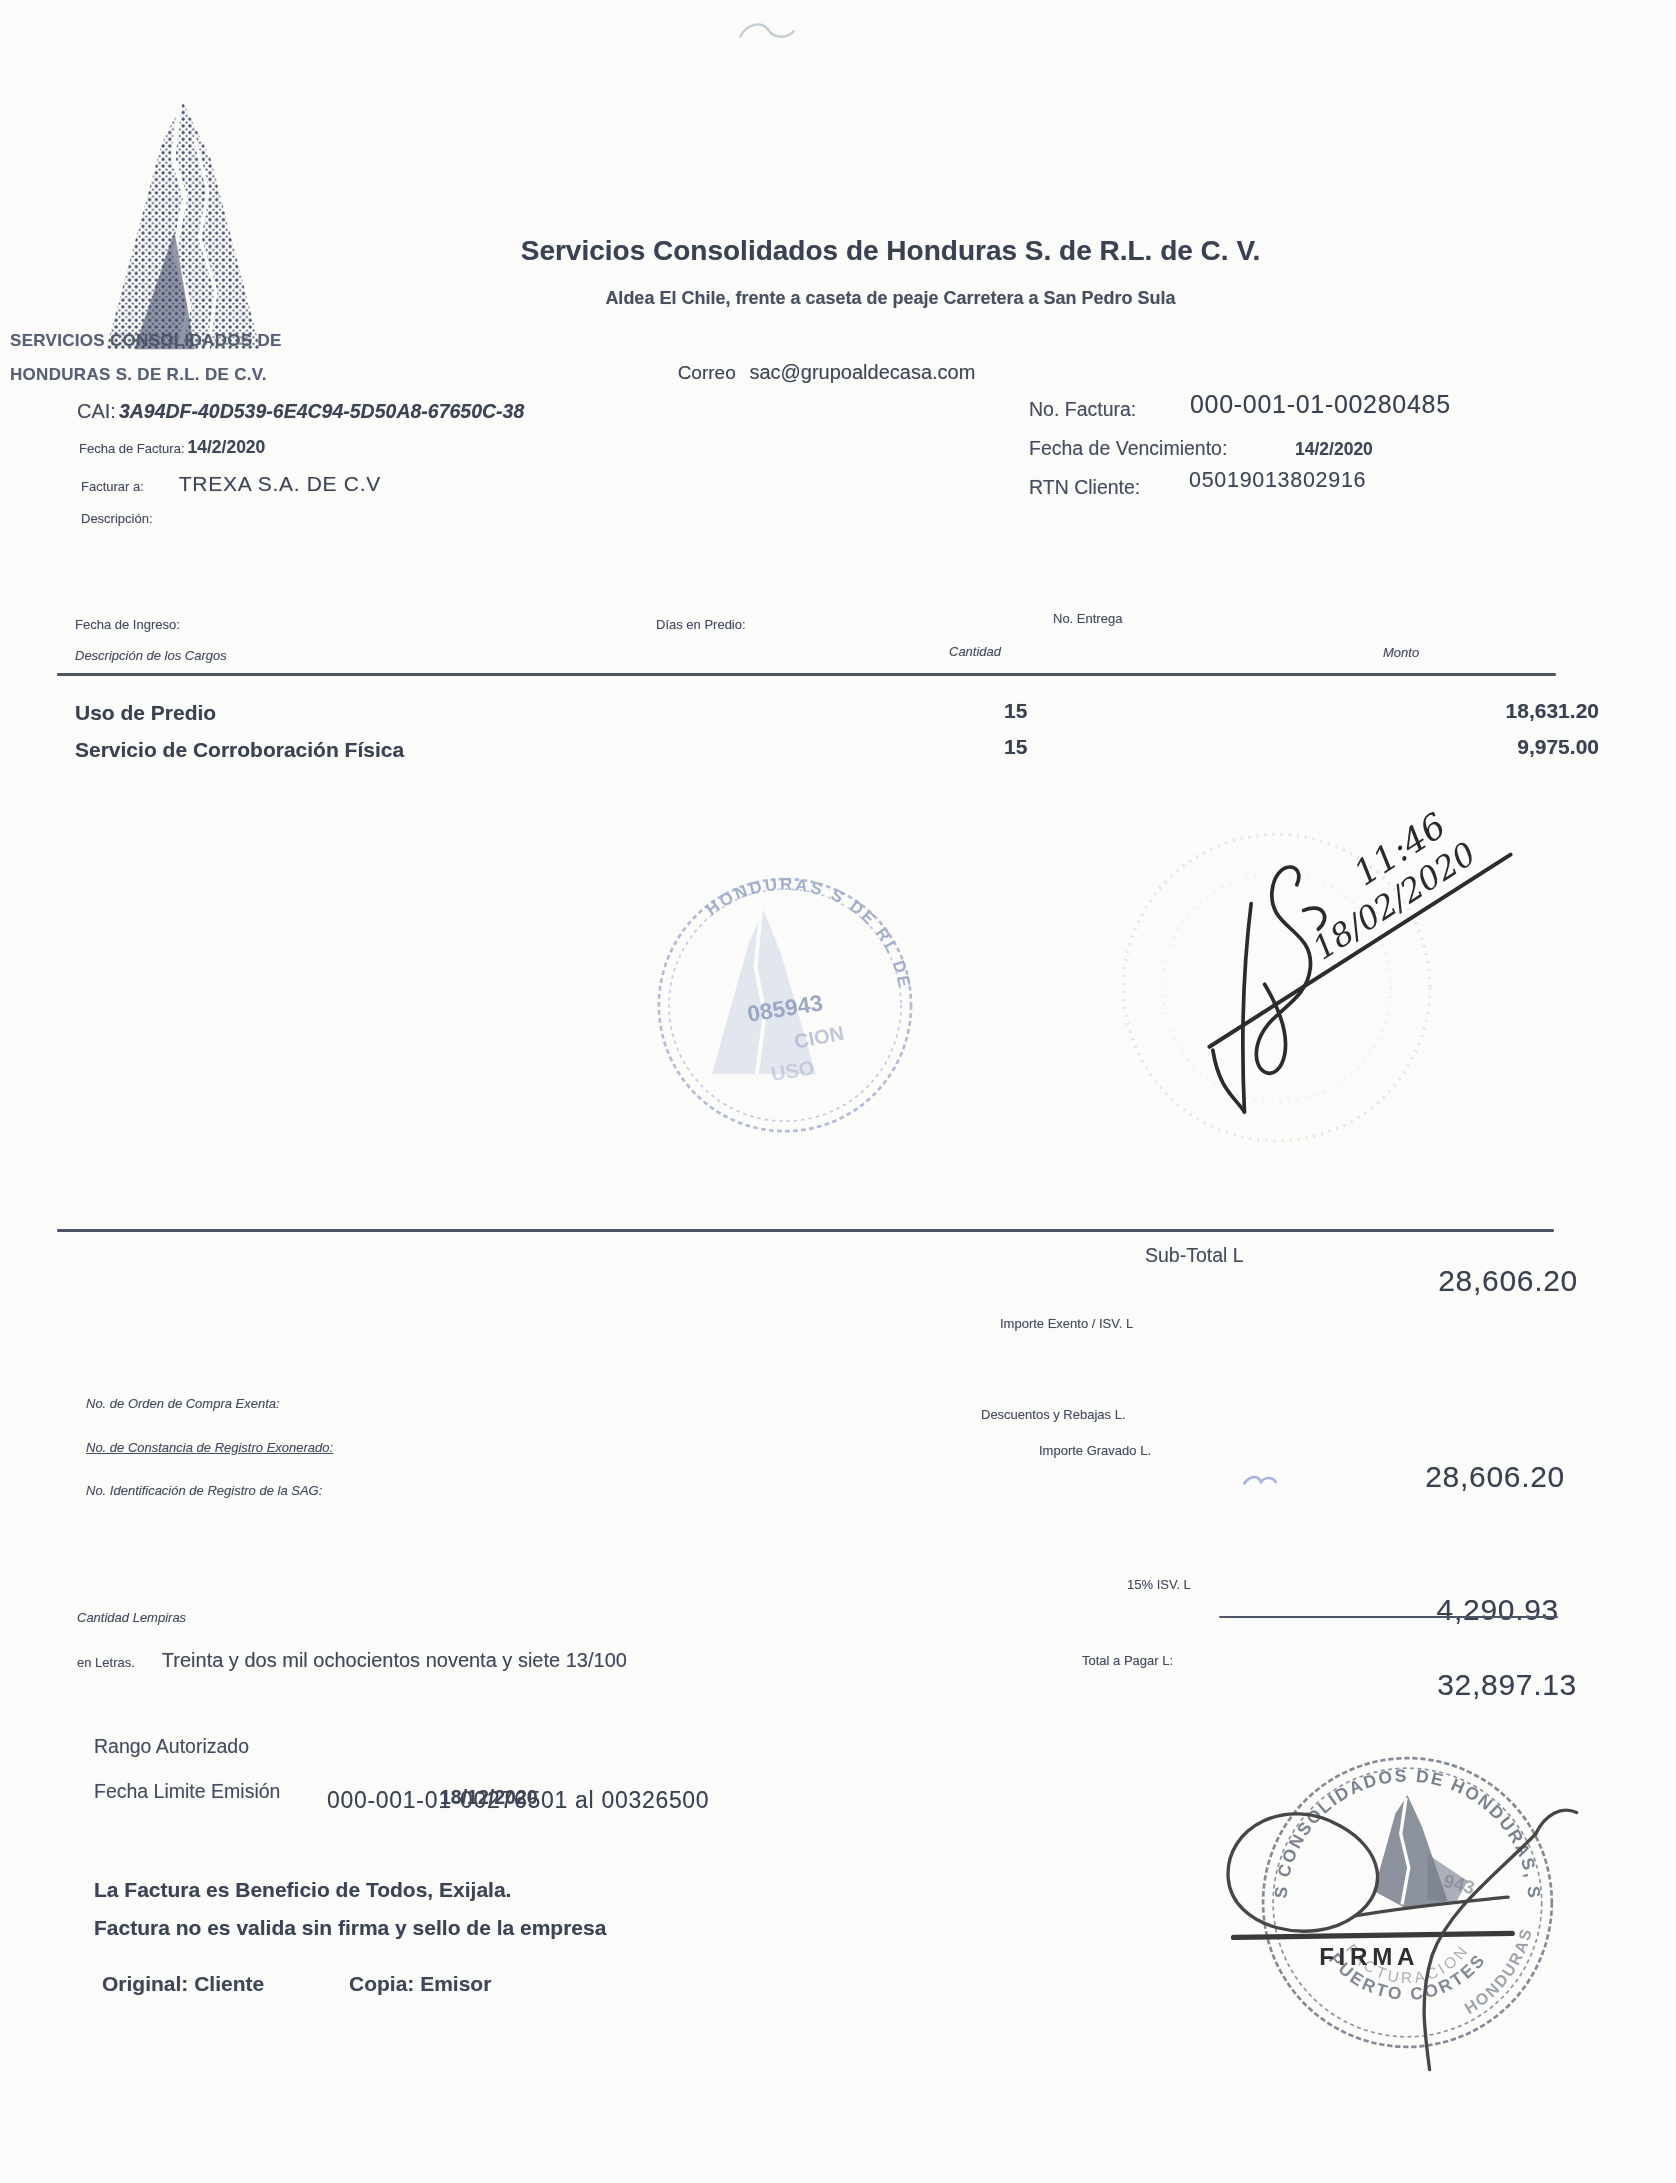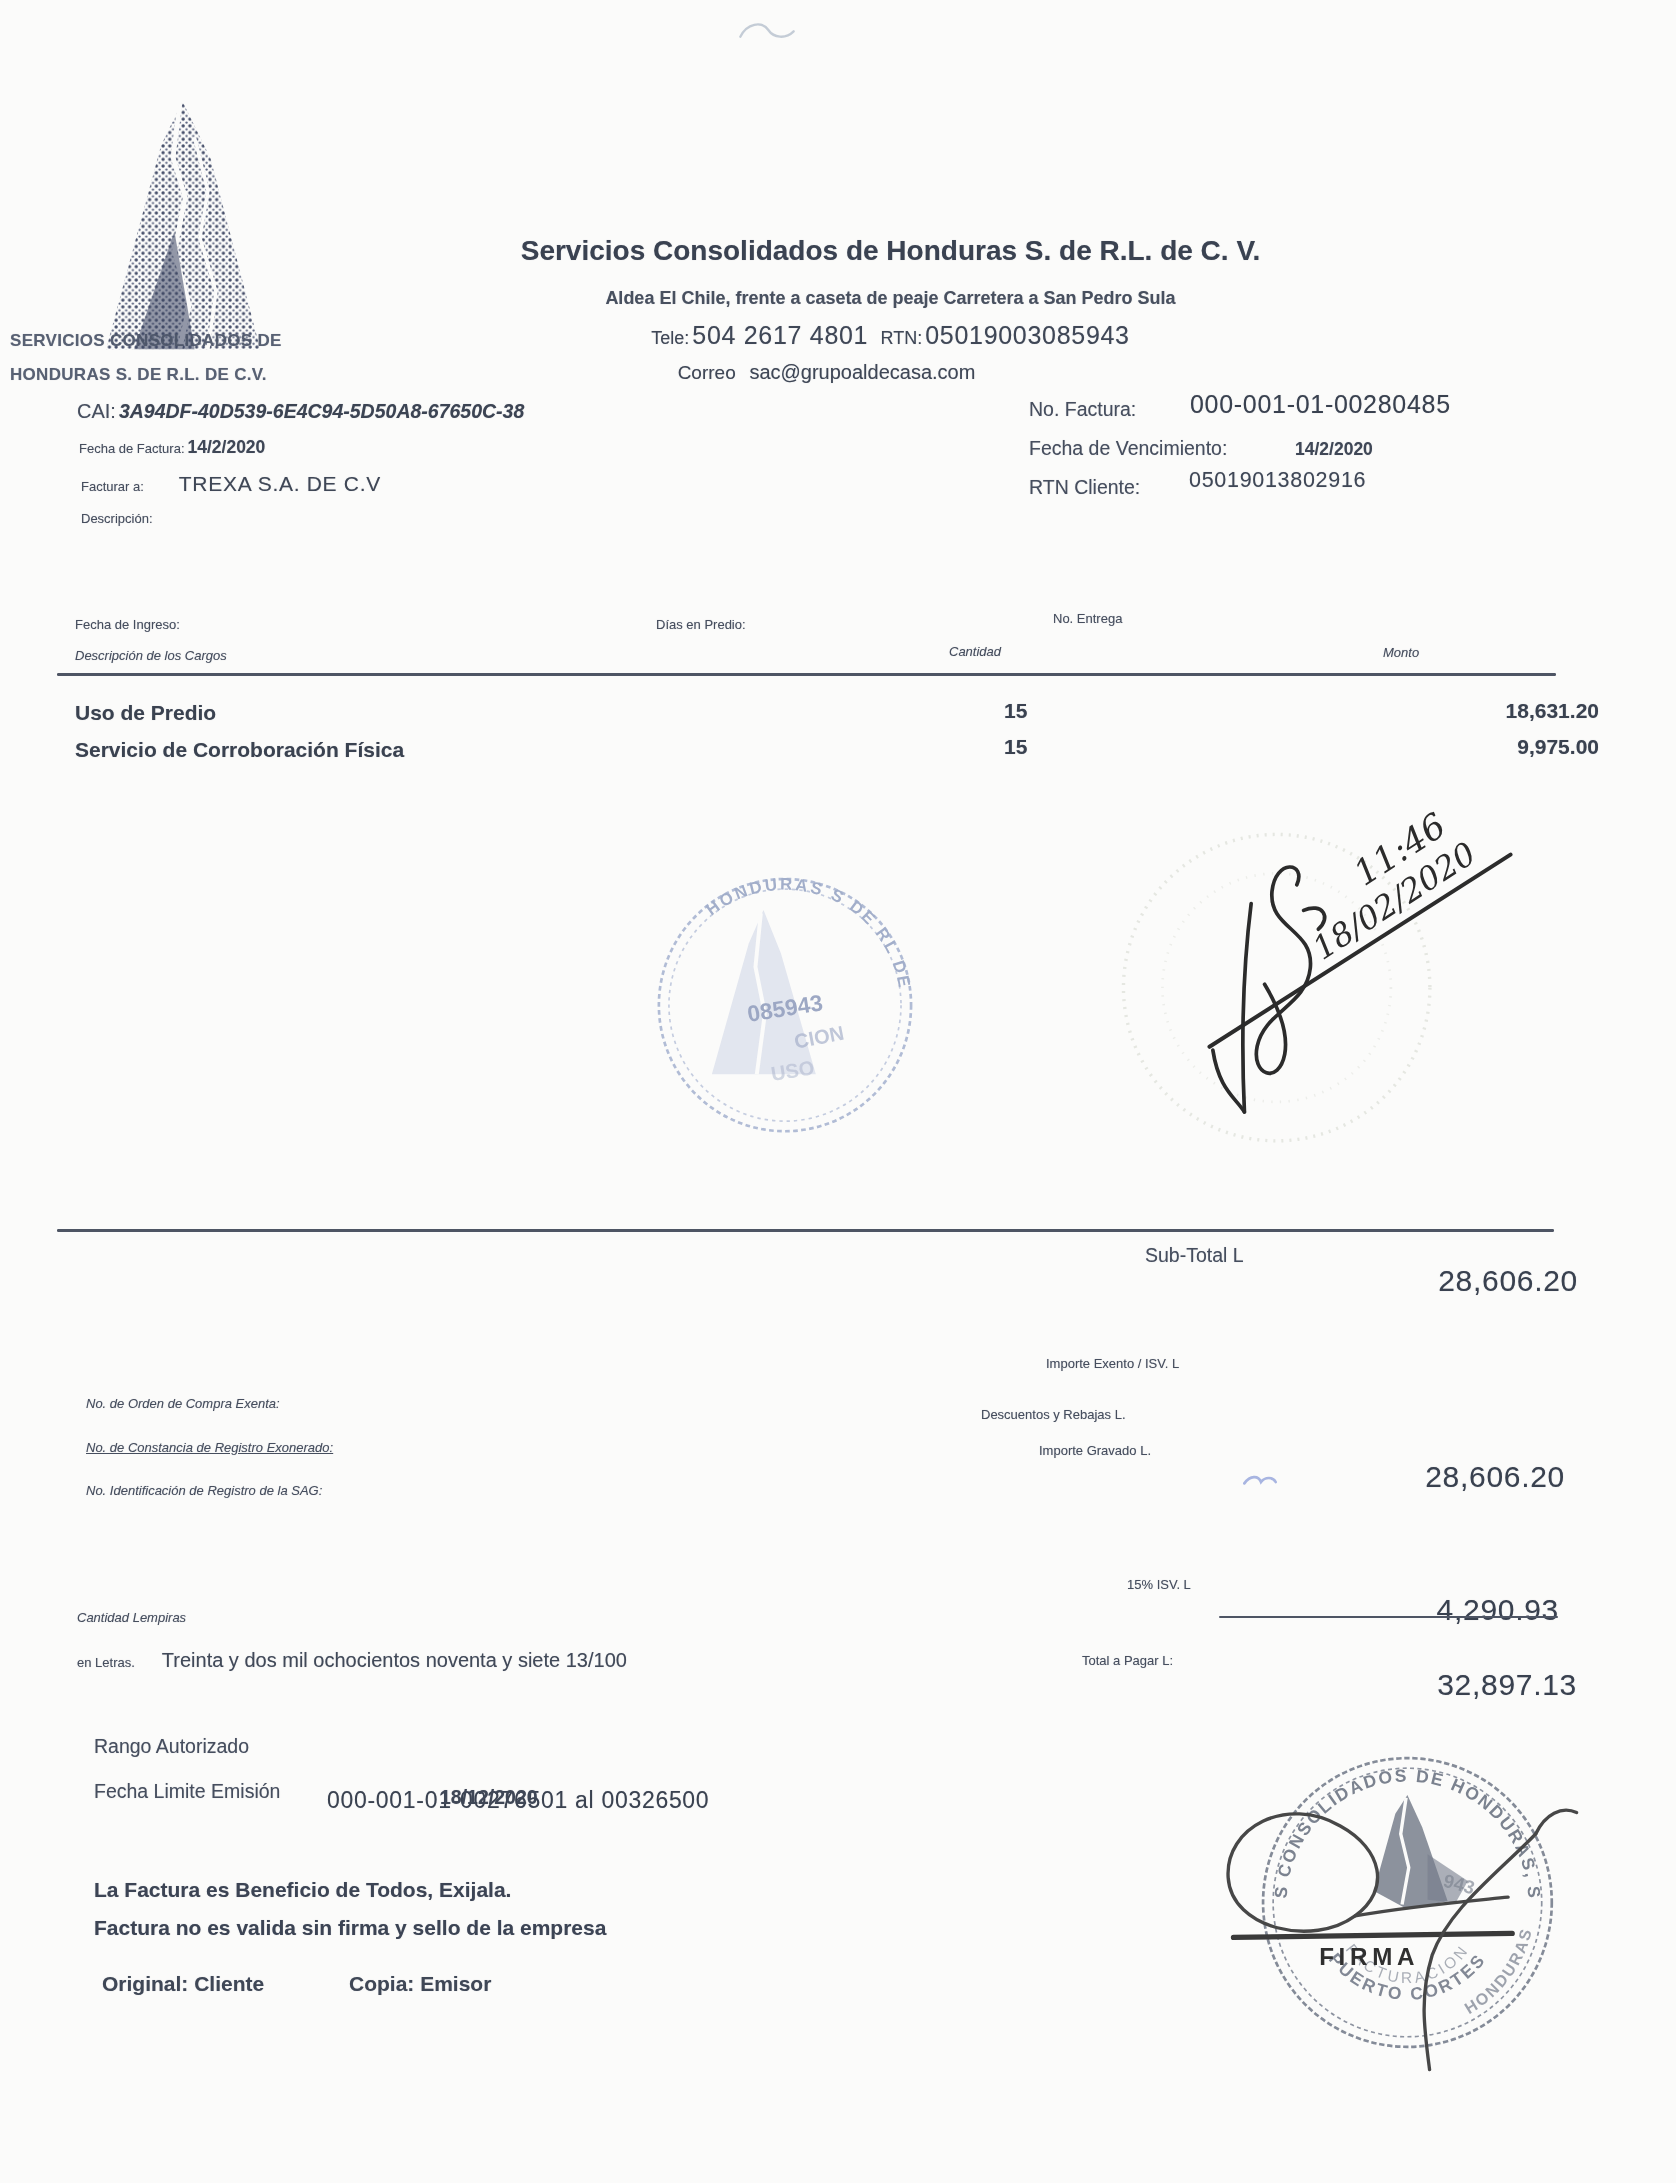--- a/index.html
+++ b/index.html
@@ -44,26 +44,20 @@
     <polyline points="128,10 118,90 136,150 120,230 142,310 128,376" stroke="#fbfbfa" stroke-width="7" fill="none"></polyline>
     <polyline points="150,60 170,140 158,210 182,290 170,376" stroke="#fbfbfa" stroke-width="5" fill="none"></polyline>
     <polygon points="60,376 120,200 150,376" fill="#3d4662" opacity=".55"></polygon>
   </svg>
   <div class="abs caption soft" style="left:10px;top:331px">SERVICIOS CONSOLIDADOS DE</div>
   <div class="abs caption soft" style="left:10px;top:365px">HONDURAS S. DE R.L. DE C.V.</div>
 
   <div class="abs center soft b" style="left:400px;top:288px;width:981px;font-size:18px;color:#48505f;">Aldea El Chile, frente a caseta de peaje Carretera a San Pedro Sula</div>
   <div class="abs center soft b" style="left:400px;top:235px;width:981px;font-size:28px;color:#3a4251;">Servicios Consolidados de Honduras S. de R.L. de C. V.</div>
 
-  <div class="abs center soft" style="left:400px;top:321px;width:981px;">
-    <span style="font-size:18px;">Tele:</span>
-    <span style="font-size:25px;letter-spacing:0.7px;">504 2617 4801</span>
-    <span style="font-size:18px;margin-left:9.4px;">RTN:</span>
-    <span style="font-size:25px;letter-spacing:0.7px;">05019003085943</span>
-  </div>
   <div class="abs center soft" style="left:336px;top:361px;width:981px;">
     <span style="font-size:19px;">Correo</span>
     <span style="font-size:20px;margin-left:10.7px;">sac@grupoaldecasa.com</span>
   </div>
 
   <div class="abs soft" style="left:77px;top:400px;">
     <span class="lbl" style="font-size:20px;">CAI:</span>
     <span class="it b" style="font-size:19.5px;color:#3c4453;">3A94DF-40D539-6E4C94-5D50A8-67650C-38</span>
   </div>
   <div class="abs soft" style="left:79px;top:437px;">
@@ -134,21 +128,21 @@
     </g>
 
     <text class="hw" x="430" y="95" font-size="52" transform="rotate(-33 430 95)">11:46</text>
     <text class="hw" x="368" y="205" font-size="48" transform="rotate(-33 368 205)">18/02/2020</text>
   </svg>
 
   <div class="rule" style="left:57px;top:1229px;width:1497px;height:2.7px;"></div>
   <div class="abs soft lbl" style="left:1145px;top:1244px;font-size:19.5px;">Sub-Total L</div>
   <div class="abs soft val-big right" style="left:1370px;top:1236px;width:208px;">28,606.20</div>
 
-  <div class="abs soft lbl" style="left:1000px;top:1356px;margin-left:46px;">Importe Exento /  ISV. L</div>
+  <div class="abs soft lbl" style="left:1000px;top:1316px;">Importe Exento /  ISV. L</div>
   <div class="abs soft lbl it" style="left:86px;top:1396px;">No. de Orden de Compra Exenta:</div>
   <div class="abs soft lbl" style="left:981px;top:1407px;">Descuentos y Rebajas L.</div>
   <div class="abs soft lbl it" style="left:86px;top:1440px;text-decoration:underline;">No. de Constancia de Registro Exonerado:</div>
   <div class="abs soft lbl" style="left:1039px;top:1443px;">Importe Gravado  L.</div>
   <div class="abs soft val-big right" style="left:1370px;top:1432px;width:195px;">28,606.20</div>
   <div class="abs soft lbl it" style="left:86px;top:1483px;">No. Identificación de Registro de la SAG:</div>
   <svg class="abs" style="left:1241px;top:1470px" width="40" height="20" viewBox="0 0 60 30">
     <path d="M5,20 C14,8 26,8 30,18 C36,10 48,10 52,18" stroke="#7b8fd4" stroke-width="4" fill="none" opacity=".65" stroke-linecap="round"></path>
   </svg>
 

